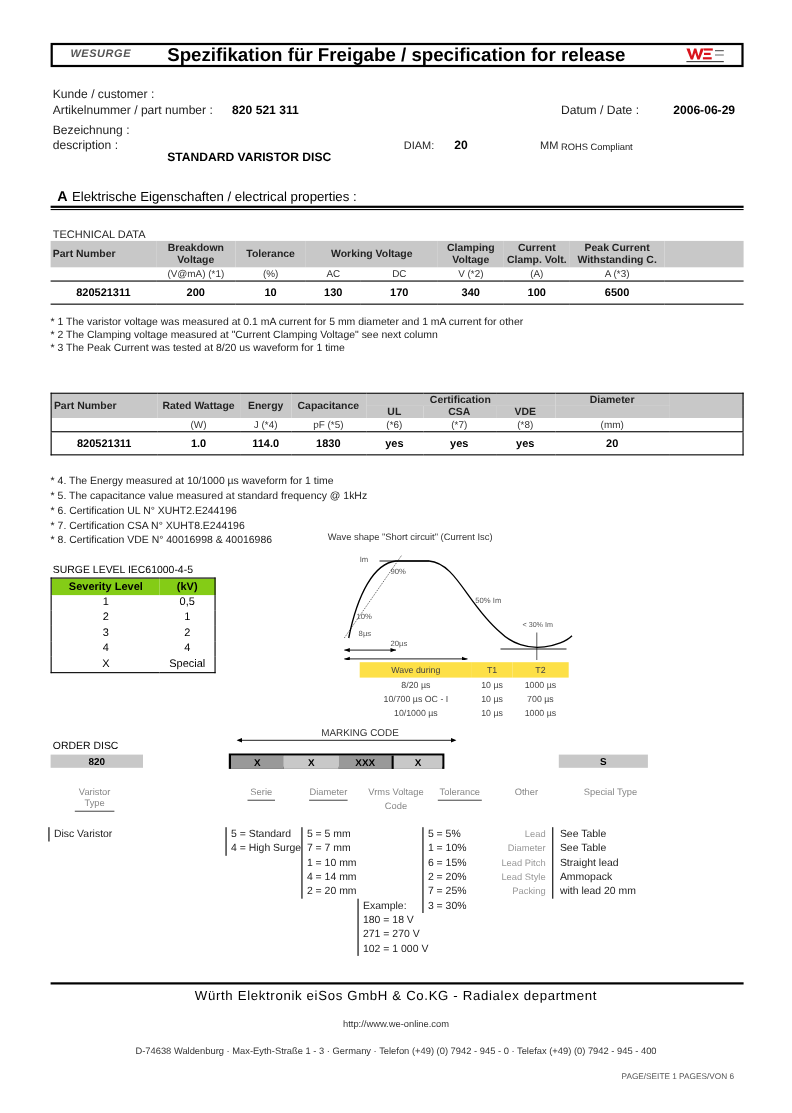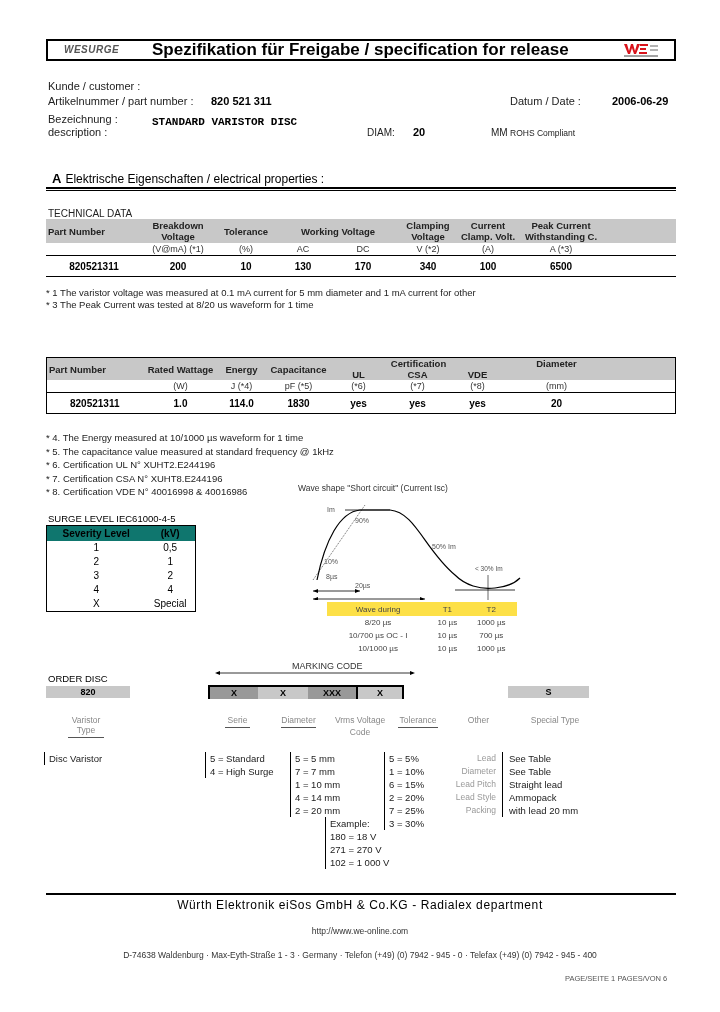--- a/index.html
+++ b/index.html
@@ -15,21 +15,21 @@
   .sec-a { left:52px; top:171px; font-size:12px; }
   .sec-a b { font-size:13px; margin-right:4px; }
   .rule2 { left:46px; top:187px; width:630px; height:4px; border-top:2px solid #000; border-bottom:1px solid #000; box-sizing:border-box; }
   table.tdata { border-collapse:collapse; font-size:9.5px; position:absolute; }
   table.tdata th { background:#c8c8c8; font-weight:bold; color:#222; padding:0; line-height:11px; text-align:center; }
   table.tdata td { text-align:center; padding:0; }
   .unitrow td { border-bottom:1px solid #000; font-size:9px; color:#333; height:12px; }
   .datarow td { font-weight:bold; font-size:10px; height:20px; }
   .note { font-size:9.5px; color:#222; line-height:12px; }
   .surge { left:46px; top:525px; width:150px; border-collapse:collapse; border:1px solid #000; font-size:10px; }
-  .surge th { background:#0f766e; font-weight:bold; height:13px; }
+  .surge th { background:#84cc16; font-weight:bold; height:13px; }
   .surge td { text-align:center; height:12px; line-height:12px; }
   .wave-tbl { left:327px; top:602px; width:190px; border-collapse:collapse; font-size:8px; color:#444; }
   .wave-tbl th { background:#fde047; font-weight:normal; height:12px; }
   .wave-tbl td { text-align:center; height:11px; }
   .box { height:12px; font-size:9px; font-weight:bold; text-align:center; line-height:12px; }
   .code-lbl { font-size:8.5px; color:#888; text-align:center; }
   .ul { border-bottom:1px solid #555; }
   .legend-col { font-size:9.5px; color:#222; line-height:13px; border-left:1px solid #000; padding-left:4px; }
   .foot-title { left:0; width:720px; top:898px; text-align:center; font-size:12px; letter-spacing:0.6px; }
   .foot-line { left:0; width:720px; text-align:center; font-size:8.5px; color:#333; }
@@ -51,21 +51,21 @@
   </svg>
 </div>
 
 <div class="abs lbl" style="left:48px;top:80px;">Kunde / customer :</div>
 <div class="abs lbl" style="left:48px;top:95px;">Artikelnummer / part number :</div>
 <div class="abs val" style="left:211px;top:95px;">820 521 311</div>
 <div class="abs lbl" style="left:510px;top:95px;">Datum / Date :</div>
 <div class="abs val" style="left:612px;top:95px;text-align:center;">2006-06-29</div>
 <div class="abs lbl" style="left:48px;top:113px;">Bezeichnung :</div>
 <div class="abs lbl" style="left:48px;top:126px;">description :</div>
-<div class="abs val" style="left:152px;top:116px;font-family:Liberation Mono, monospace;">STANDARD VARISTOR DISC</div>
+<div class="abs val" style="left:152px;top:137px;">STANDARD VARISTOR DISC</div>
 <div class="abs lbl" style="left:367px;top:127px;font-size:10px;">DIAM:</div>
 <div class="abs val" style="left:413px;top:126px;">20</div>
 <div class="abs lbl" style="left:450px;top:127px;font-size:10px;margin-left:41px;">MM</div>
 <div class="abs lbl" style="left:510px;top:128px;font-size:8.5px;">ROHS Compliant</div>
 
 <div class="abs sec-a"><b>A</b><span>Elektrische Eigenschaften  /  electrical properties :</span></div>
 <div class="abs rule2"></div>
 
 <div class="abs small" style="left:48px;top:208px;font-size:10px;">TECHNICAL DATA</div>
 <table class="tdata" style="left:46px;top:219px;width:630px;">
@@ -111,20 +111,21 @@
     <td>340</td>
     <td>100</td>
     <td>6500</td>
     <td></td>
   </tr>
 </tbody>
   </table>
 
 <div class="abs note" style="left:46px;top:287px;">
   <div>*  1 The varistor voltage was measured at 0.1 mA current for 5 mm diameter and 1 mA current for other</div>
+  <div>*  2 The Clamping voltage measured at "Current Clamping Voltage" see next column</div>
   <div>*  3 The Peak Current was tested at 8/20 us waveform for 1 time</div>
 </div>
 
 <table class="tdata" style="left:46px;top:357px;width:630px;border:1px solid #000;">
   <colgroup>
       <col style="width:96px">
       <col style="width:76px">
       <col style="width:46px">
       <col style="width:68px">
       <col style="width:52px">
@@ -285,21 +286,21 @@
 <div class="abs code-lbl" style="left:466px;top:715px;width:25px;">Other</div>
 <div class="abs code-lbl" style="left:530px;top:715px;width:50px;">Special Type</div>
 
 <div class="abs legend-col" style="left:44px;top:752px;">
     <div>Disc Varistor</div>
   </div>
 <div class="abs legend-col" style="left:205px;top:752px;">
   <div>5 = Standard</div>
   <div>4 = High Surge</div>
 </div>
-<div class="abs legend-col" style="left:290px;top:752px;">
+<div class="abs legend-col" style="left:274px;top:752px;">
   <div>5 = 5 mm</div>
   <div>7 = 7 mm</div>
   <div>1 = 10 mm</div>
   <div>4 = 14 mm</div>
   <div>2 = 20 mm</div>
 </div>
 <div class="abs legend-col" style="left:325px;top:817px;">
   <div>Example:</div>
   <div>180 = 18 V</div>
   <div>271 = 270 V</div>

